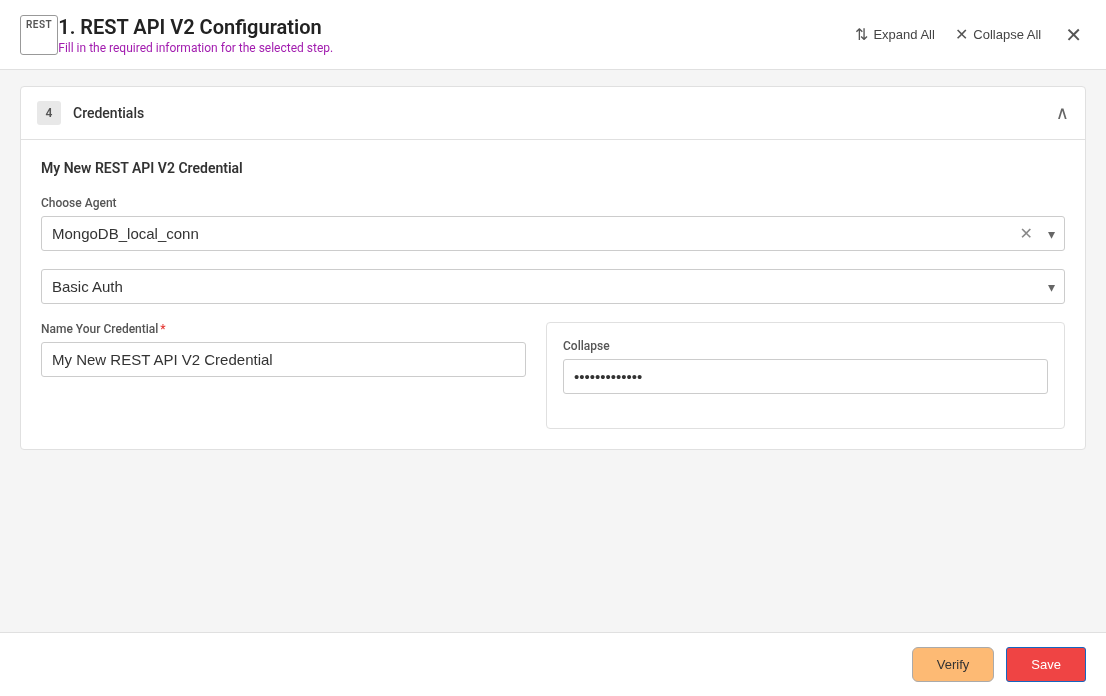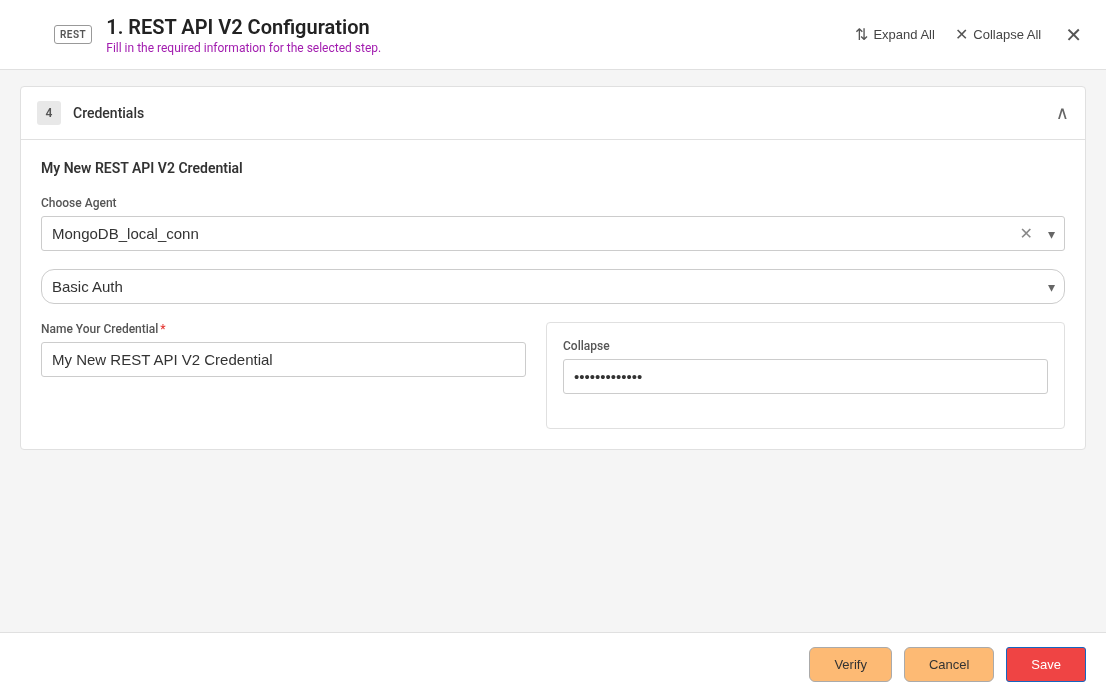--- a/index.html
+++ b/index.html
@@ -18,23 +18,20 @@
       border-bottom: 1px solid #e0e0e0;
       padding: 12px 20px;
       display: flex;
       align-items: center;
       justify-content: space-between;
       min-height: 70px;
     }
 
     .header-left {
       display: flex;
-      align-items: center;
-      gap: 14px;
-      margin-left: 34px;
     }
 
     .rest-badge {
       border: 1.5px solid #999;
       border-radius: 3px;
       padding: 3px 5px;
       font-size: 10px;
       font-weight: 600;
       color: #555;
       letter-spacing: 0.5px;
@@ -179,21 +176,20 @@
       background: #fff;
     }
 
     .select-wrapper {
       position: relative;
     }
 
     .select-wrapper .form-control {
       appearance: none;
       padding-right: 20px;
-      border-radius: 13px;
     }
 
     .select-wrapper .dropdown-arrow {
       position: absolute;
       right: 10px;
       top: 50%;
       transform: translateY(-50%);
       pointer-events: none;
       color: #666;
       font-size: 14px;
@@ -353,15 +349,14 @@
           </div>
         </div>
       </div>
     </div>
   </div>
 
 </div>
 
 <div class="footer">
   <button class="btn btn-outline">Verify</button>
-  <button class="btn btn-outline">Cancel</button>
   <button class="btn btn-primary">Save</button>
 </div>
 
 </body></html>

